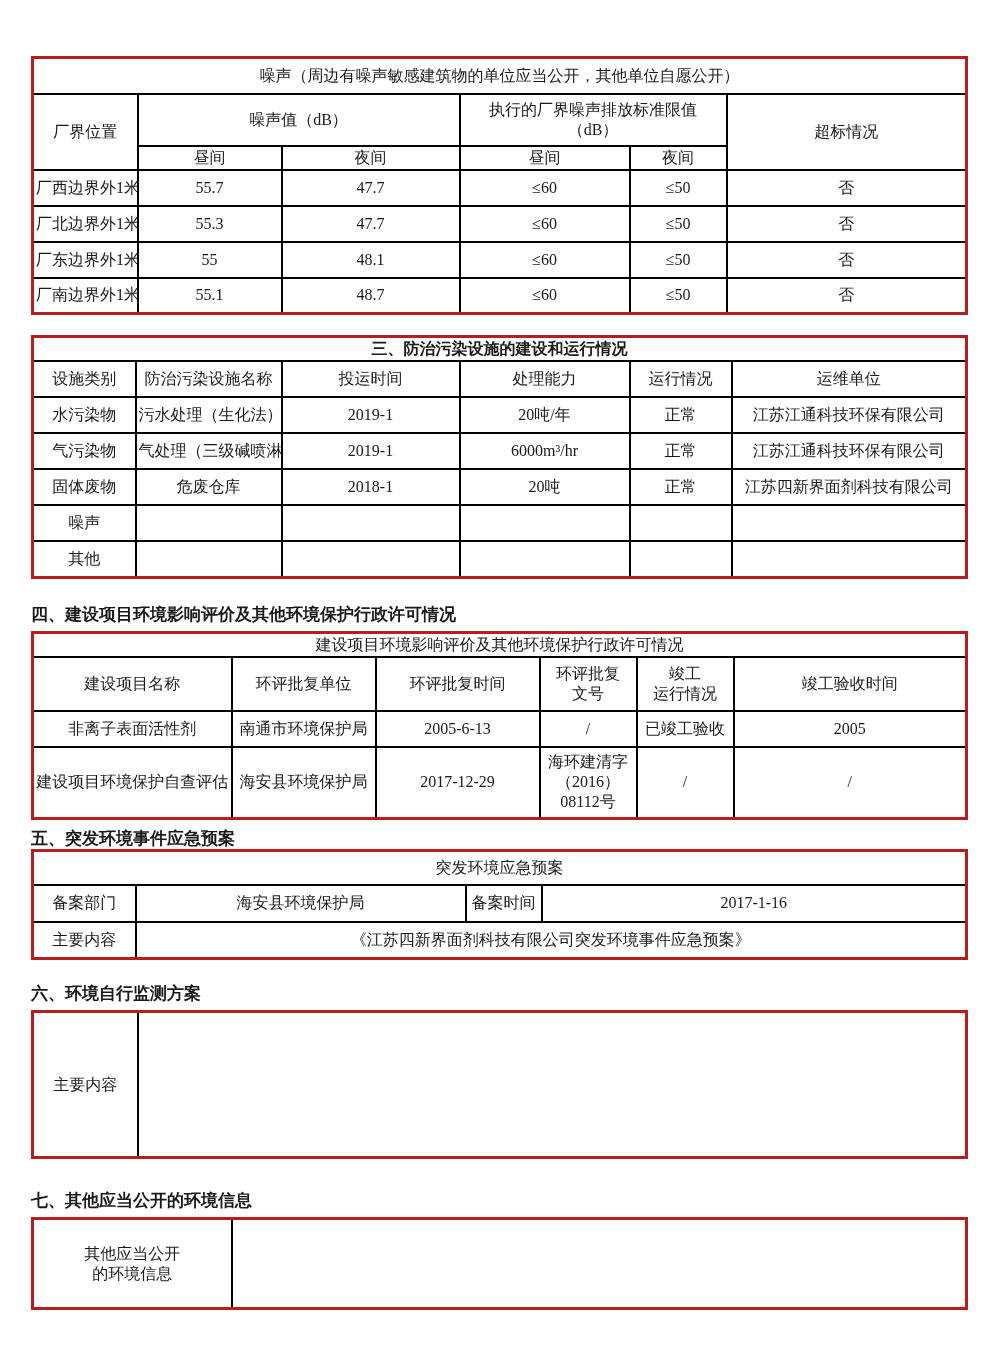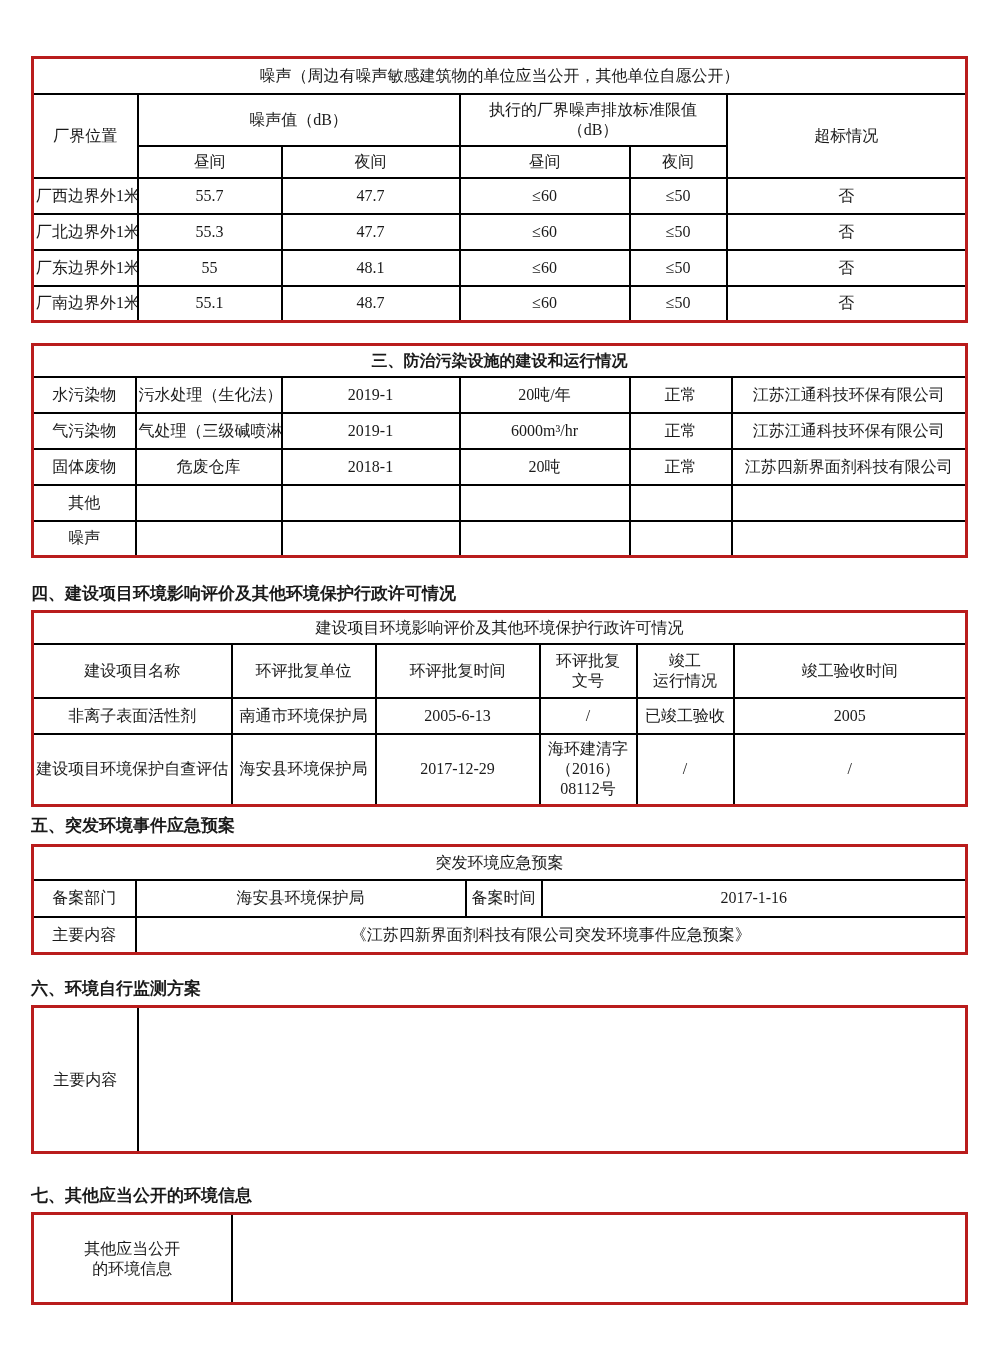--- a/index.html
+++ b/index.html
@@ -56,29 +56,29 @@
     font-weight: bold;
     text-align: left;
     padding-left: 8px;
     font-size: 17px;
   }
   
   #facilities-table { margin-top: 20px; }
   #eia-heading     { margin-top: 26px; }
   #eia-table       { margin-top: 6px; }
   #emergency-heading { margin-top: 9px; }
-  #emergency-table   { margin-top: 8px; }
+  #emergency-table   { margin-top: 0; }
   #monitoring-heading { margin-top: 24px; }
   #monitoring-table   { margin-top: 6px; }
   #other-heading   { margin-top: 32px; }
   #other-table     { margin-top: 6px; }
   
   .h36 { height: 36px; }
   .h34 { height: 34px; }
-  .h32 { height: 32px; }
+  .h32 { height: 24px; }
   .h52 { height: 52px; }
   .h54 { height: 54px; }
   .h37 { height: 37px; padding-left: 20px; }
   .h72 { height: 72px; }
   .h146 { height: 146px; }
   .h90 { height: 90px; }
 </style>
 </head>
 <body>
 
@@ -152,20 +152,28 @@
         <col style="width:178px">
       <col style="width:170px">
         <col style="width:102px">
         <col style="width:235px">
     </colgroup>
     <tbody>
         <tr class="h32">
       <td colspan="6" class="tbl-title-bold">三、防治污染设施的建设和运行情况</td>
     </tr>
     <tr class="h36">
+      <td class="nowrap">设施类别</td>
+      <td class="nowrap">防治污染设施名称</td>
+      <td>投运时间</td>
+      <td>处理能力</td>
+      <td>运行情况</td>
+      <td>运维单位</td>
+    </tr>
+    <tr class="h36">
       <td>水污染物</td>
       <td class="nowrap">污水处理（生化法）</td>
       <td>2019-1</td>
       <td>20吨/年</td>
       <td>正常</td>
       <td class="nowrap">江苏江通科技环保有限公司</td>
     </tr>
     <tr class="h36">
       <td>气污染物</td>
       <td class="nowrap">气处理（三级碱喷淋</td>
@@ -176,29 +184,29 @@
     </tr>
     <tr class="h36">
       <td>固体废物</td>
       <td class="nowrap">危废仓库</td>
       <td>2018-1</td>
       <td>20吨</td>
       <td>正常</td>
       <td class="nowrap">江苏四新界面剂科技有限公司</td>
     </tr>
     <tr class="h36">
+      <td>噪声</td>
+      <td></td>
+      <td></td>
+      <td></td>
+      <td></td>
+      <td></td>
+    </tr>
+    <tr class="h36">
       <td>其他</td>
-      <td></td>
-      <td></td>
-      <td></td>
-      <td></td>
-      <td></td>
-    </tr>
-    <tr class="h36">
-      <td>噪声</td>
       <td></td>
       <td></td>
       <td></td>
       <td></td>
       <td></td>
     </tr>
   </tbody>
     </table>
 
   <div class="sec-heading" id="eia-heading">四、建设项目环境影响评价及其他环境保护行政许可情况</div>

